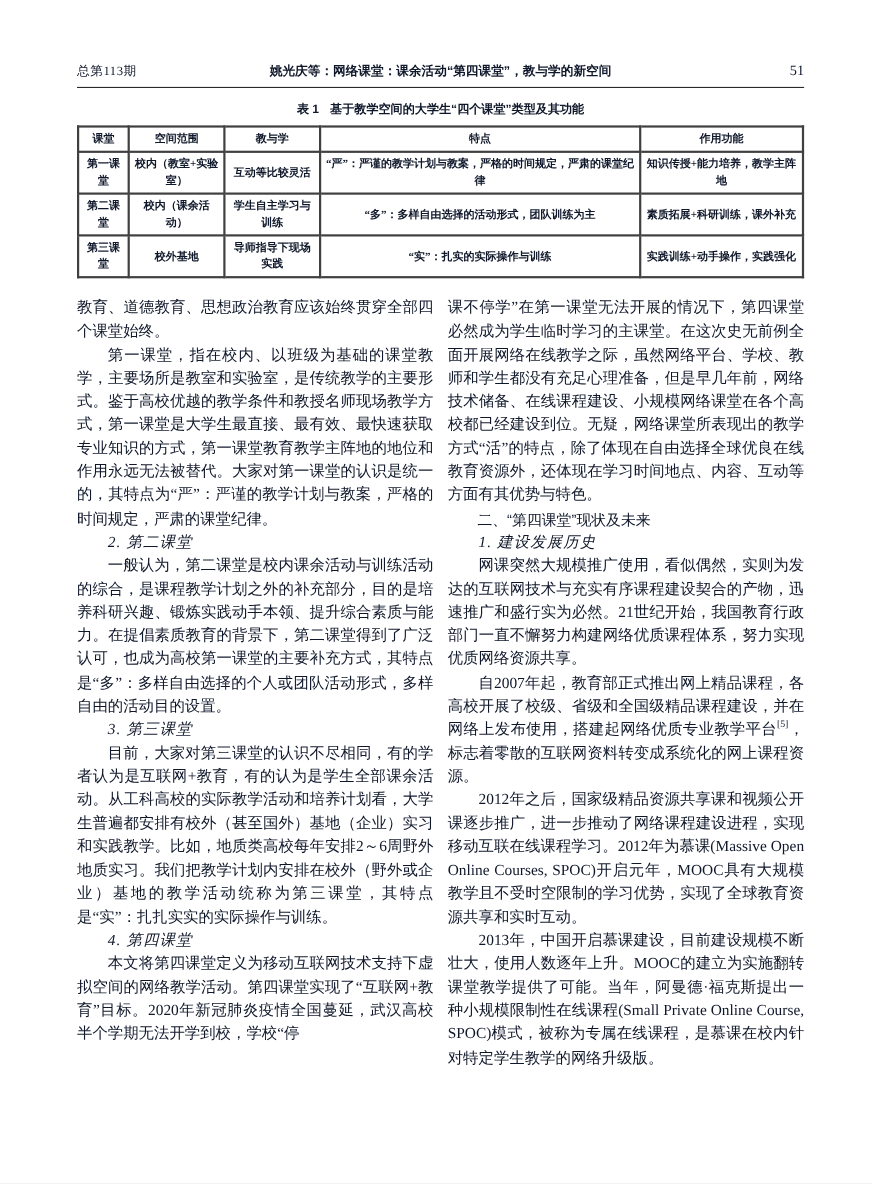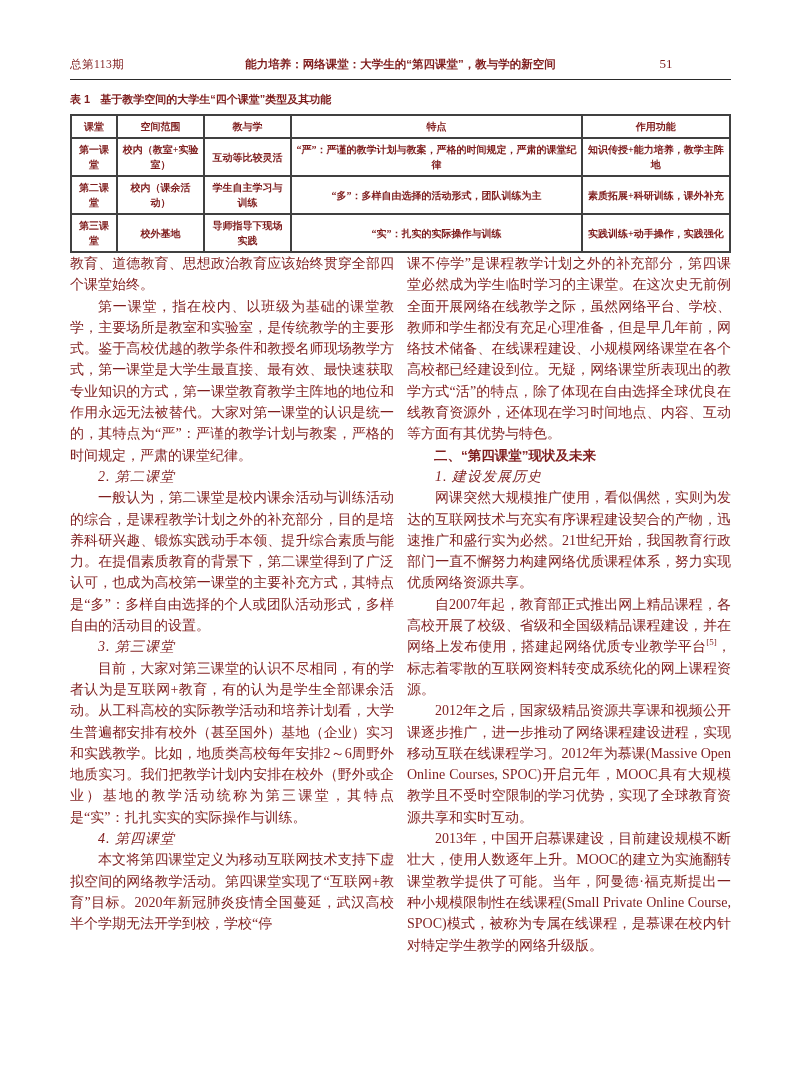--- a/index.html
+++ b/index.html
@@ -6,48 +6,48 @@
     margin: 0;
     padding: 0;
     background: #e8e8e8;
   }
   .page {
     position: relative;
     width: 793px;
     height: 1076px;
     margin: 0 auto;
     background: #ffffff;
-    color: #7f1d1d;
+    color: #0f172a;
     font-family: "Liberation Serif", "DejaVu Serif", serif;
     overflow: hidden;
     box-sizing: border-box;
     padding: 56px 62px 0 70px;
   }
   
   .pg-header {
     display: flex;
     align-items: baseline;
     font-size: 11.5px;
   }
   .pg-header .issue { width: 130px; letter-spacing: 0.5px; }
   .pg-header .running-title {
     flex: 1;
     text-align: center;
     font-family: "Liberation Sans", "DejaVu Sans", sans-serif;
     font-weight: bold;
     font-size: 11.5px;
   }
-  .pg-header .page-num { width: 130px; text-align: center; font-size: 13px; }
+  .pg-header .page-num { width: 130px; text-align: right; font-size: 13px; }
   .header-rule {
     border-bottom: 1.5px solid #2a2a2a;
     margin-top: 7px;
   }
   
   .table-caption {
-    text-align: left;
+    text-align: center;
     font-family: "Liberation Sans", "DejaVu Sans", sans-serif;
     font-weight: bold;
     font-size: 11px;
     margin: 12px 0 7px 0;
   }
   .table-caption .cap-label { margin-right: 10px; }
   table.classrooms {
     width: 100%;
     border-collapse: collapse;
     font-size: 10px;
@@ -59,56 +59,57 @@
     text-align: center;
     vertical-align: middle;
     padding: 3px 3px;
     font-weight: bold;
     overflow-wrap: break-word;
   }
   
   .columns {
     display: flex;
     gap: 13px;
+    margin-top: 17px;
   }
   .col {
     width: 324px;
     font-size: 14px;
     line-height: 21.3px;
     text-align: justify;
     text-justify: inter-character;
   }
   .col p { margin: 0; }
   .col p.p { text-indent: 2em; }
   .col p.p-first { text-indent: 0; }
   .col p.sub {
     text-indent: 2em;
     font-style: italic;
     letter-spacing: 1px;
   }
   .col p.head {
     text-indent: 2em;
-    font-weight: bold;
+    font-weight: normal;
     font-family: "Liberation Sans", "DejaVu Sans", sans-serif;
     font-size: 13.5px;
   }
   .col sup {
     font-size: 9px;
     line-height: 0;
     vertical-align: super;
   }
 </style>
 </head>
 <body>
 
 <div class="page">
 
   <header class="pg-header">
     <span class="issue">总第113期</span>
-    <span class="running-title">能力培养：网络课堂：大学生的“第四课堂”，教与学的新空间</span>
+    <span class="running-title">姚光庆等：网络课堂：课余活动“第四课堂”，教与学的新空间</span>
     <span class="page-num">51</span>
   </header>
   <div class="header-rule"></div>
 
   <div class="table-caption">
     <span class="cap-label">表 1</span><span>基于教学空间的大学生“四个课堂”类型及其功能</span>
   </div>
 
   <table class="classrooms">
     <colgroup>
@@ -157,21 +158,21 @@
         <p class="p-first"><span>教育、道德教育、思想政治教育应该始终贯穿全部四个课堂始终。</span></p>
         <p class="p"><span>第一课堂，指在校内、以班级为基础的课堂教学，主要场所是教室和实验室，是传统教学的主要形式。鉴于高校优越的教学条件和教授名师现场教学方式，第一课堂是大学生最直接、最有效、最快速获取专业知识的方式，第一课堂教育教学主阵地的地位和作用永远无法被替代。大家对第一课堂的认识是统一的，其特点为“严”：严谨的教学计划与教案，严格的时间规定，严肃的课堂纪律。</span></p>
         <p class="sub"><span>2. 第二课堂</span></p>
         <p class="p"><span>一般认为，第二课堂是校内课余活动与训练活动的综合，是课程教学计划之外的补充部分，目的是培养科研兴趣、锻炼实践动手本领、提升综合素质与能力。在提倡素质教育的背景下，第二课堂得到了广泛认可，也成为高校第一课堂的主要补充方式，其特点是“多”：多样自由选择的个人或团队活动形式，多样自由的活动目的设置。</span></p>
         <p class="sub"><span>3. 第三课堂</span></p>
         <p class="p"><span>目前，大家对第三课堂的认识不尽相同，有的学者认为是互联网+教育，有的认为是学生全部课余活动。从工科高校的实际教学活动和培养计划看，大学生普遍都安排有校外（甚至国外）基地（企业）实习和实践教学。比如，地质类高校每年安排2～6周野外地质实习。我们把教学计划内安排在校外（野外或企业）基地的教学活动统称为第三课堂，其特点是“实”：扎扎实实的实际操作与训练。</span></p>
         <p class="sub"><span>4. 第四课堂</span></p>
         <p class="p"><span>本文将第四课堂定义为移动互联网技术支持下虚拟空间的网络教学活动。第四课堂实现了“互联网+教育”目标。2020年新冠肺炎疫情全国蔓延，武汉高校半个学期无法开学到校，学校“停</span></p>
       </section>
     <section class="col" id="col-right">
-        <p class="p-first"><span>课不停学”是课程教学计划之外的补充部分，第四课堂必然成为学生临时学习的主课堂。在这次史无前例全面开展网络在线教学之际，虽然网络平台、学校、教师和学生都没有充足心理准备，但是早几年前，网络技术储备、在线课程建设、小规模网络课堂在各个高校都已经建设到位。无疑，网络课堂所表现出的教学方式“活”的特点，除了体现在自由选择全球优良在线教育资源外，还体现在学习时间地点、内容、互动等方面有其优势与特色。</span></p>
+        <p class="p-first"><span>课不停学”在第一课堂无法开展的情况下，第四课堂必然成为学生临时学习的主课堂。在这次史无前例全面开展网络在线教学之际，虽然网络平台、学校、教师和学生都没有充足心理准备，但是早几年前，网络技术储备、在线课程建设、小规模网络课堂在各个高校都已经建设到位。无疑，网络课堂所表现出的教学方式“活”的特点，除了体现在自由选择全球优良在线教育资源外，还体现在学习时间地点、内容、互动等方面有其优势与特色。</span></p>
         <p class="head"><span>二、“第四课堂”现状及未来</span></p>
         <p class="sub"><span>1. 建设发展历史</span></p>
         <p class="p"><span>网课突然大规模推广使用，看似偶然，实则为发达的互联网技术与充实有序课程建设契合的产物，迅速推广和盛行实为必然。21世纪开始，我国教育行政部门一直不懈努力构建网络优质课程体系，努力实现优质网络资源共享。</span></p>
         <p class="p"><span>自2007年起，教育部正式推出网上精品课程，各高校开展了校级、省级和全国级精品课程建设，并在网络上发布使用，搭建起网络优质专业教学平台</span><sup>[5]</sup><span>，标志着零散的互联网资料转变成系统化的网上课程资源。</span></p>
         <p class="p"><span>2012年之后，国家级精品资源共享课和视频公开课逐步推广，进一步推动了网络课程建设进程，实现移动互联在线课程学习。2012年为慕课(Massive Open Online Courses, SPOC)开启元年，MOOC具有大规模教学且不受时空限制的学习优势，实现了全球教育资源共享和实时互动。</span></p>
         <p class="p"><span>2013年，中国开启慕课建设，目前建设规模不断壮大，使用人数逐年上升。MOOC的建立为实施翻转课堂教学提供了可能。当年，阿曼德·福克斯提出一种小规模限制性在线课程(Small Private Online Course, SPOC)模式，被称为专属在线课程，是慕课在校内针对特定学生教学的网络升级版。</span></p>
       </section>
   </main>
 
 </div>

